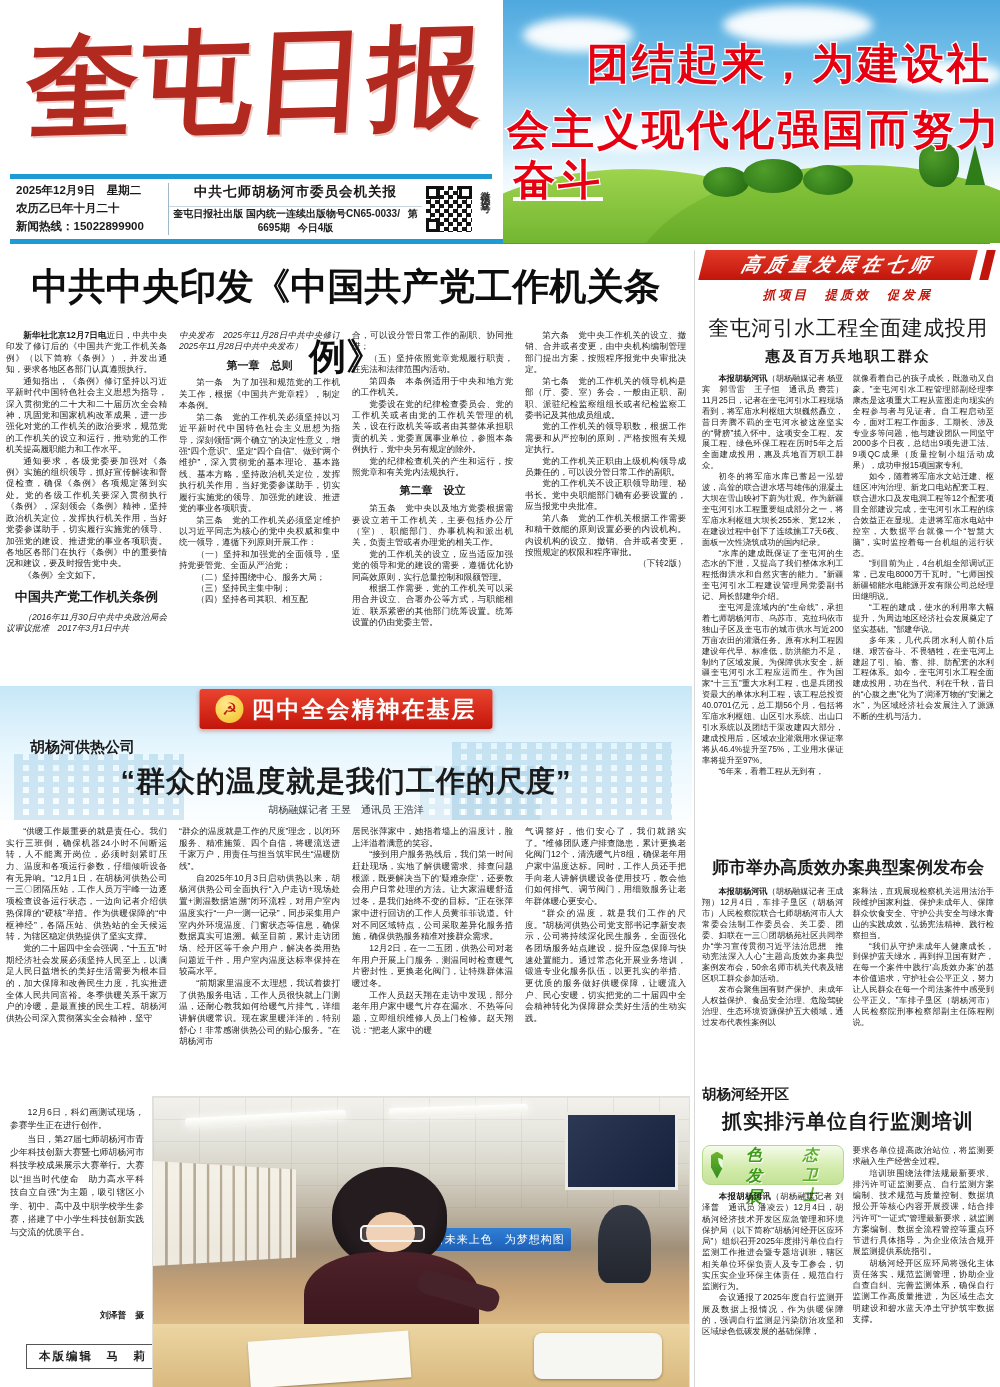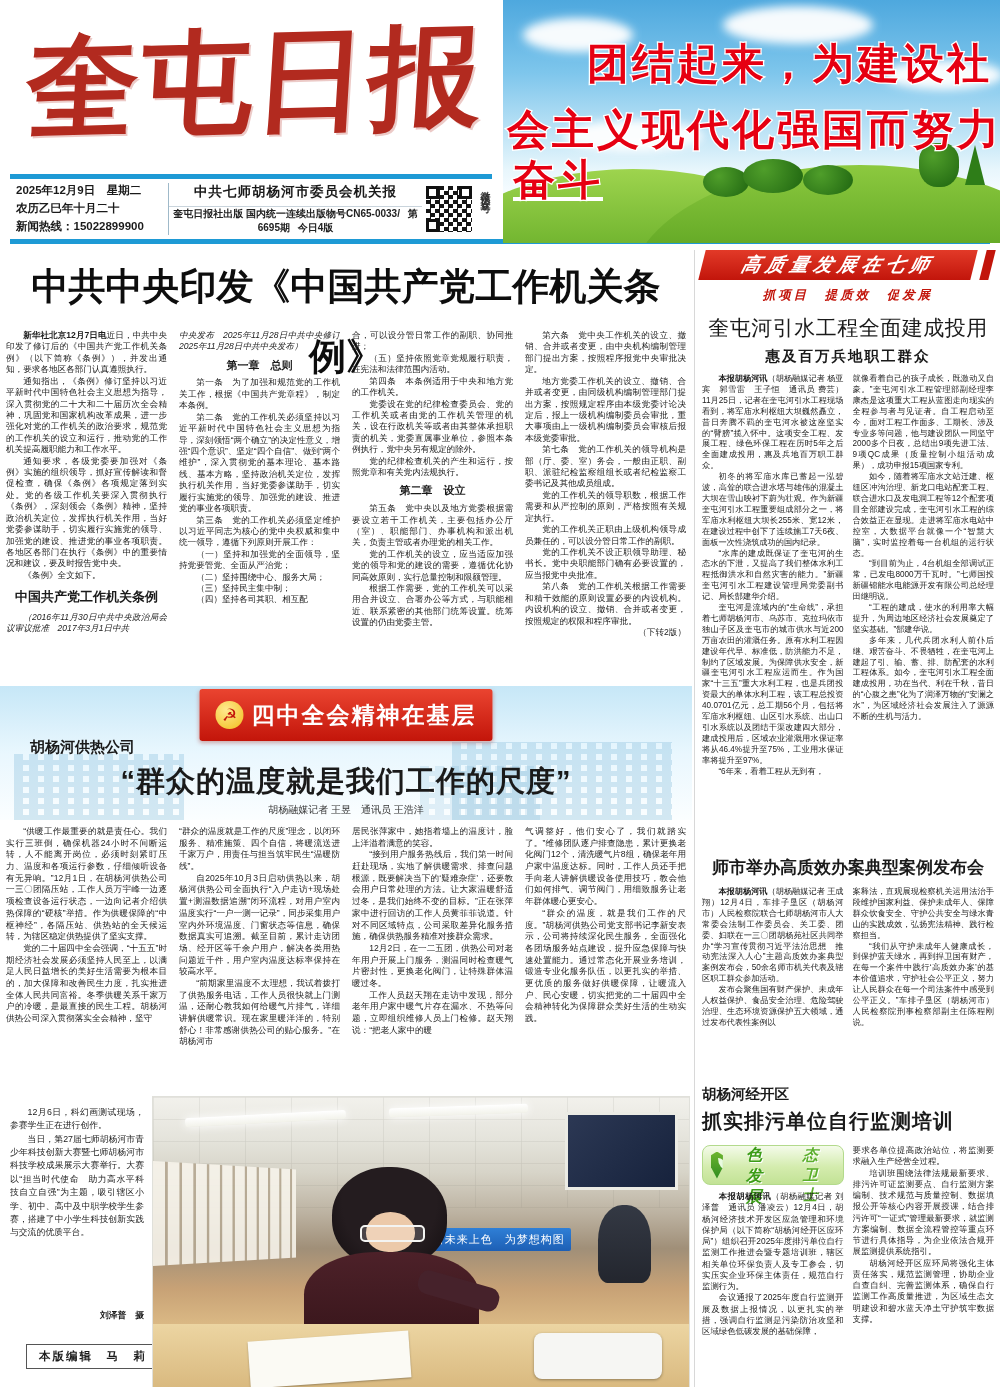--- a/index.html
+++ b/index.html
@@ -60,36 +60,36 @@
     transform:skewX(-14deg);display:flex;align-items:center;justify-content:center;
     color:#fff;font-size:19px;font-weight:900;font-style:italic;letter-spacing:5px;}
   .hq-slash{position:absolute;right:2px;top:0;width:9px;height:30px;background:#c2150b;transform:skewX(-14deg);}
   .hq-sub{text-align:center;color:#c2150b;font-weight:900;font-style:italic;font-size:12.5px;letter-spacing:3px;margin-top:3px;}
   .sb-head1{font-size:21px;font-weight:400;text-align:center;margin-top:10px;letter-spacing:0.5px;}
   .sb-sub1{font-size:14.5px;font-weight:600;text-align:center;margin-top:5px;letter-spacing:2px;}
   .sb-cols1{height:468px;margin-top:8px;font-size:8.2px;line-height:1.33;gap:9px;}
   .sb-head2{font-size:17px;font-weight:900;text-align:center;margin-top:14px;}
   .sb-cols2{height:184px;margin-top:8px;font-size:8.2px;line-height:1.33;gap:9px;}
   .sb-kicker3{font-size:14.5px;font-weight:900;margin-top:14px;}
-  .sb-head3{font-size:20px;font-weight:900;margin-top:4px;letter-spacing:1px;}
+  .sb-head3{font-size:20px;font-weight:900;text-align:center;margin-top:4px;letter-spacing:1px;}
   .sb-cols3{height:236px;margin-top:10px;font-size:8.4px;line-height:1.34;gap:9px;}
   .badge{height:38px;border-radius:8px;border:1px solid #b3da8c;margin-bottom:6px;padding:0 8px;
     background:linear-gradient(180deg,#f4fbea,#d4ecae 55%,#c2e295);display:flex;align-items:center;gap:23px;}
   .shield{width:24px;height:27px;position:relative;background:linear-gradient(180deg,#6db52f,#2e8b1f);
     clip-path:polygon(50% 0,100% 14%,100% 58%,50% 100%,0 58%,0 14%);}
   .shield::after{content:"";position:absolute;left:7px;top:6px;width:9px;height:12px;background:#eafbe0;border-radius:0 100% 0 100%;}
   .badge-t1{font-size:16px;font-weight:900;font-style:italic;color:#3c9c18;text-shadow:1px 1px 0 #fff;letter-spacing:1px;}
   .badge-t2{font-size:15px;font-weight:900;font-style:italic;color:#5bae2c;text-shadow:1px 1px 0 #fff;letter-spacing:1px;}
   
   .midband{position:absolute;left:0;top:686px;width:692px;height:134px;overflow:hidden;
     background:linear-gradient(180deg,#c6e7f7,#e9f7fe 50%,#fbfeff);}
   .bld{position:absolute;bottom:0;opacity:.28;
     background:repeating-linear-gradient(90deg,#6fb0d4 0 9px,transparent 9px 15px),
                repeating-linear-gradient(0deg,#6fb0d4 0 5px,transparent 5px 11px);}
-  .ribbon{position:absolute;left:50%;top:3px;transform:translateX(-50%);height:52px;padding:0 16px;
+  .ribbon{position:absolute;left:50%;top:3px;transform:translateX(-50%);height:40px;padding:0 16px;
     background:linear-gradient(180deg,#ea4430,#c3150a);border-radius:3px;display:flex;align-items:center;gap:8px;
     box-shadow:0 2px 4px rgba(160,20,10,.35);}
   .ribbon-text{color:#fff;font-size:23px;font-weight:900;letter-spacing:2px;white-space:nowrap;}
   .emblem{width:28px;height:28px;border-radius:50%;background:radial-gradient(circle at 38% 32%,#ffe98f,#f2bd1d);
     display:flex;align-items:center;justify-content:center;color:#c3150a;font-size:17px;font-weight:900;}
   .emblem::before{content:"☭";}
   .mid-kicker{position:absolute;left:30px;top:52px;font-size:15px;font-weight:900;}
   .mid-headline{position:absolute;left:0;top:76px;width:100%;text-align:center;font-size:29px;font-weight:900;letter-spacing:1px;}
   .mid-byline{position:absolute;left:0;top:117px;width:100%;text-align:center;font-size:10px;color:#333;}
   .mid-cols{position:absolute;left:6px;top:826px;width:680px;height:264px;font-size:8.6px;line-height:1.36;}
@@ -218,21 +218,20 @@
         <p class="bp">第四条　本条例适用于中央和地方党的工作机关。</p>
         <p class="bp">党委设在党的纪律检查委员会、党的工作机关或者由党的工作机关管理的机关，设在行政机关等或者由其整体承担职责的机关，党委直属事业单位，参照本条例执行，党中央另有规定的除外。</p>
         <p class="bp">党的纪律检查机关的产生和运行，按照党章和有关党内法规执行。</p>
         <p class="bh">第二章　设立</p>
         <p class="bp">第五条　党中央以及地方党委根据需要设立若干工作机关，主要包括办公厅（室）、职能部门、办事机构和派出机关，负责主管或者办理党的相关工作。</p>
         <p class="bp">党的工作机关的设立，应当适应加强党的领导和党的建设的需要，遵循优化协同高效原则，实行总量控制和限额管理。</p>
         <p class="bp">根据工作需要，党的工作机关可以采用合并设立、合署办公等方式，与职能相近、联系紧密的其他部门统筹设置。统筹设置的仍由党委主管。</p>
       </div>
     <div class="txtcol">
         <p class="bp">第六条　党中央工作机关的设立、撤销、合并或者变更，由中央机构编制管理部门提出方案，按照程序报党中央审批决定。</p>
-        <p class="bp">地方党委工作机关的设立、撤销、合并或者变更，由同级机构编制管理部门提出方案，按照规定程序由本级党委讨论决定后，报上一级机构编制委员会审批，重大事项由上一级机构编制委员会审核后报本级党委审批。</p>
         <p class="bp">第七条　党的工作机关的领导机构是部（厅、委、室）务会，一般由正职、副职、派驻纪检监察组组长或者纪检监察工委书记及其他成员组成。</p>
         <p class="bp">党的工作机关的领导职数，根据工作需要和从严控制的原则，严格按照有关规定执行。</p>
         <p class="bp">党的工作机关正职由上级机构领导成员兼任的，可以设分管日常工作的副职。</p>
         <p class="bp">党的工作机关不设正职领导助理、秘书长。党中央职能部门确有必要设置的，应当报党中央批准。</p>
         <p class="bp">第八条　党的工作机关根据工作需要和精干效能的原则设置必要的内设机构。内设机构的设立、撤销、合并或者变更，按照规定的权限和程序审批。</p>
         <p class="bp br">（下转2版）</p>
       </div>
   </div>
 
   <div class="v-sep"></div>
@@ -279,21 +278,21 @@
     <div class="sb-head3">抓实排污单位自行监测培训</div>
     <div class="cols sb-cols3">
       <div class="txtcol">
         <div class="badge">
           <div class="shield"></div>
           <span class="badge-t1">绿色发展</span>
           <span class="badge-t2">生态卫士</span>
         </div>
         <div>
             <p class="bp"><b>本报胡杨河讯</b>（胡杨融媒记者 刘泽普　通讯员 潘凌云）12月4日，胡杨河经济技术开发区应急管理和环境保护局（以下简称“胡杨河经开区应环局”）组织召开2025年度排污单位自行监测工作推进会暨专题培训班，辖区相关单位环保负责人及专工参会，切实压实企业环保主体责任，规范自行监测行为。</p>
-            <p class="bp">会议通报了2025年度自行监测开展及数据上报情况，以更扎实的举措，强调自行监测是污染防治攻坚和区域绿色低碳发展的基础保障，</p>
+            <p class="bp">会议通报了2025年度自行监测开展及数据上报情况，作为供暖保障的，强调自行监测是污染防治攻坚和区域绿色低碳发展的基础保障，</p>
           </div>
       </div>
       <div class="txtcol">
           <p class="bp noind">要求各单位提高政治站位，将监测要求融入生产经营全过程。</p>
           <p class="bp">培训班围绕法律法规最新要求、排污许可证监测要点、自行监测方案编制、技术规范与质量控制、数据填报公开等核心内容开展授课，结合排污许可“一证式”管理最新要求，就监测方案编制、数据全流程管控等重点环节进行具体指导，为企业依法合规开展监测提供系统指引。</p>
           <p class="bp">胡杨河经开区应环局将强化主体责任落实，规范监测管理，协助企业自查自纠、完善监测体系，确保自行监测工作高质量推进，为区域生态文明建设和碧水蓝天净土守护筑牢数据支撑。</p>
         </div>
     </div>
   </div>
 

